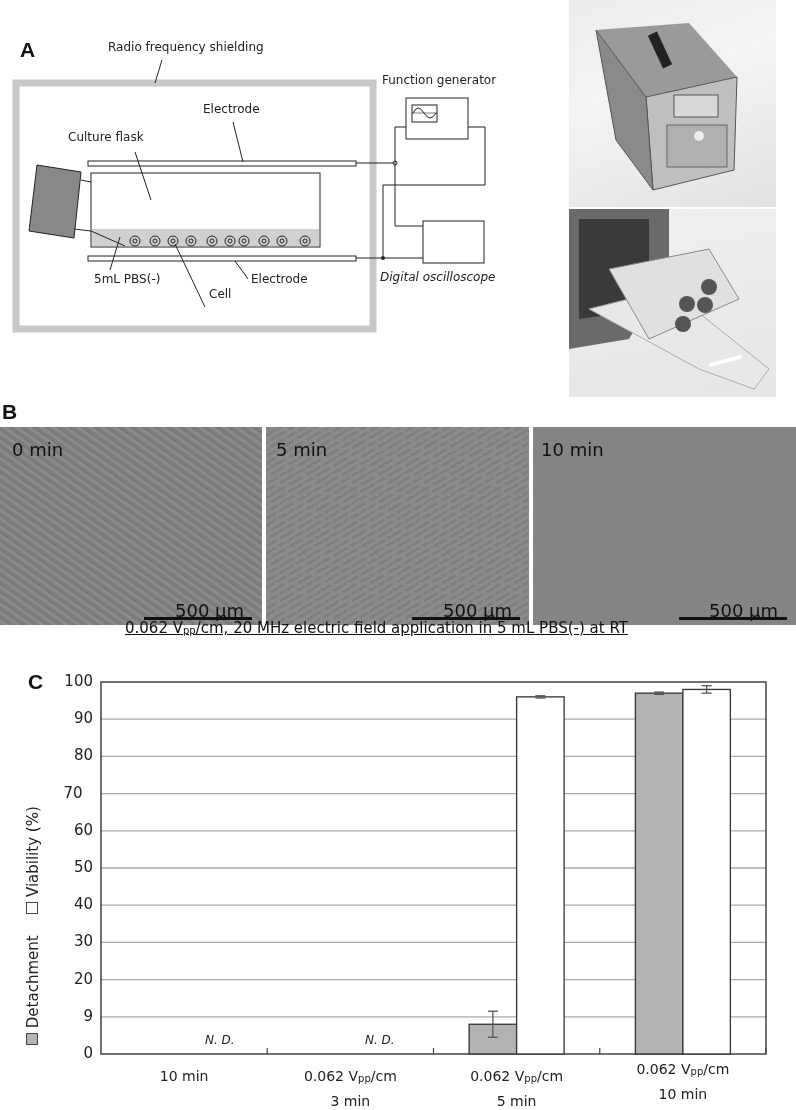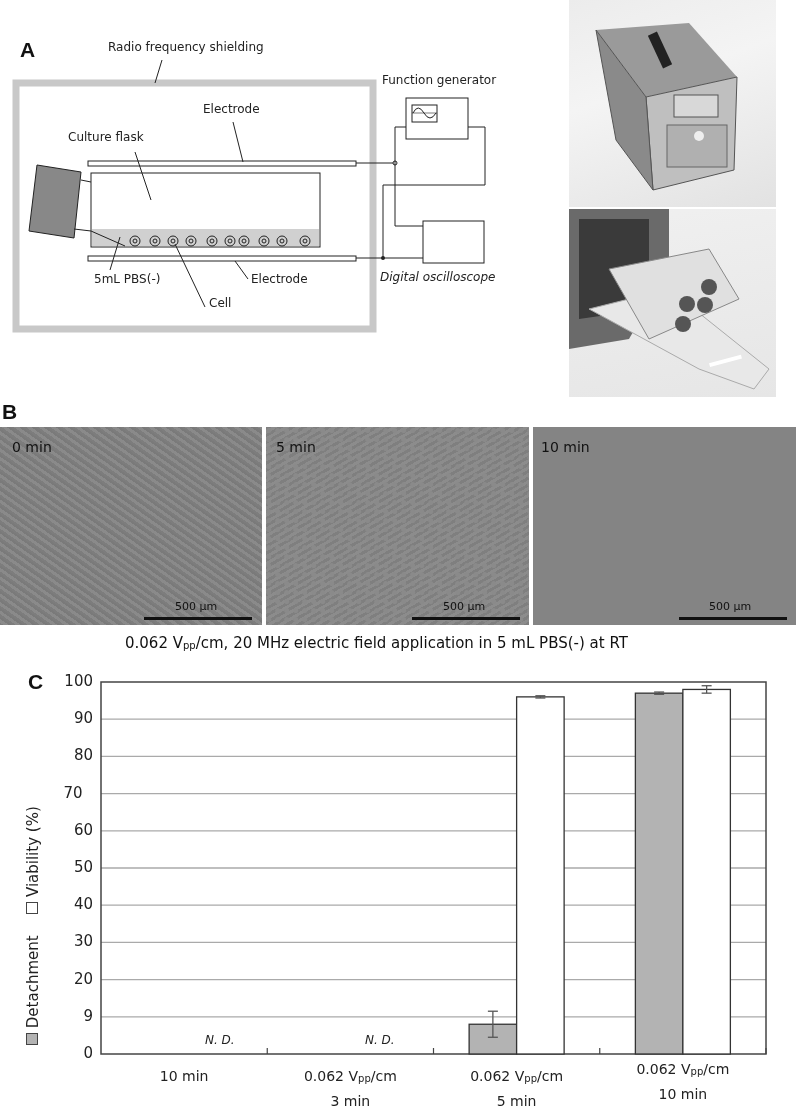--- a/index.html
+++ b/index.html
@@ -3,23 +3,23 @@
 <meta charset="utf-8">
 <style>
   html, body { margin:0; padding:0; background:#fff; }
   body { width:796px; height:1110px; position:relative; overflow:hidden;
          font-family:"DejaVu Sans", sans-serif; color:#1a1a1a; }
   .abs { position:absolute; }
   .panel-letter { font-family:"Liberation Sans", sans-serif; font-weight:bold; font-size:21px; color:#111; }
   .lbl { font-size:12px; color:#222; white-space:nowrap; }
   .photo { background:#d8d8d8; overflow:hidden; }
   .micro { overflow:hidden; }
-  .micro-label { font-size:14px; color:#111; }
+  .micro-label { font-size:18px; color:#111; }
   .scalebar { height:3px; background:#111; }
-  .scale-text { font-size:11px; color:#111; }
+  .scale-text { font-size:18px; color:#111; }
   .caption { font-size:15px; color:#111; white-space:nowrap; }
   .tick { font-size:15px; color:#222; text-align:right; width:40px; }
   .xcat { font-size:14px; color:#222; text-align:center; width:150px; line-height:22px; }
   .nd { font-size:12px; font-style:italic; color:#222; }
   sub.pp { font-size:10px; vertical-align:-1px; }
 </style>
 </head>
 <body>
 
 <div class="abs panel-letter" style="left:20px;top:38px;">A</div>
@@ -83,21 +83,21 @@
   <path d="M413,113 Q418,103 424,113 T436,113" fill="none" stroke="#222"></path>
   <line x1="412" y1="113" x2="437" y2="113" stroke="#222" stroke-width="0.6"></line>
 
   <rect x="423" y="221" width="61" height="42" fill="#fff" stroke="#222"></rect>
 </svg>
 
 <div class="abs lbl" style="left:108px;top:40px;">Radio frequency shielding</div>
 <div class="abs lbl" style="left:203px;top:102px;">Electrode</div>
 <div class="abs lbl" style="left:68px;top:130px;">Culture flask</div>
 <div class="abs lbl" style="left:94px;top:272px;">5mL PBS(-)</div>
-<div class="abs lbl" style="left:209px;top:296px;">Cell</div>
+<div class="abs lbl" style="left:209px;top:287px;">Cell</div>
 <div class="abs lbl" style="left:251px;top:272px;">Electrode</div>
 <div class="abs lbl" style="left:382px;top:73px;">Function generator</div>
 <div class="abs lbl" style="left:380px;top:270px;font-style:italic;">Digital oscilloscope</div>
 
 <div class="abs photo" style="left:569px;top:0;width:207px;height:207px;background:linear-gradient(160deg,#ececec 0%,#f4f4f4 40%,#e2e2e2 100%);">
   <svg width="207" height="207">
     <polygon points="27,30 120,23 168,77 77,97" fill="#9a9a9a"></polygon>
     <polygon points="77,97 168,77 165,170 84,190" fill="#bfbfbf" stroke="#555" stroke-width="1"></polygon>
     <polygon points="27,30 77,97 84,190 47,140" fill="#8a8a8a" stroke="#555" stroke-width="1"></polygon>
     <rect x="86" y="32" width="10" height="36" fill="#222" transform="rotate(-25 91 50)"></rect>
@@ -131,21 +131,21 @@
   <div class="abs micro-label" style="left:10px;top:12px;">5 min</div>
   <div class="abs scale-text" style="left:177px;top:173px;">500 µm</div>
   <div class="abs scalebar" style="left:146px;top:190px;width:108px;"></div>
 </div>
 <div class="abs micro" style="left:533px;top:427px;width:263px;height:198px;background:#848484;">
   <div class="abs micro-label" style="left:8px;top:12px;">10 min</div>
   <div class="abs scale-text" style="left:176px;top:173px;">500 µm</div>
   <div class="abs scalebar" style="left:146px;top:190px;width:108px;"></div>
 </div>
 
-<div class="abs caption" style="left:125px;top:634px;"><span>0.062 V</span><sub class="pp">pp</sub><span>/cm, 20 MHz electric field application in 5 mL PBS(-) at RT</span></div>
+<div class="abs caption" style="left:125px;top:619px;text-decoration:underline;"><span>0.062 V</span><sub class="pp">pp</sub><span>/cm, 20 MHz electric field application in 5 mL PBS(-) at RT</span></div>
 
 <div class="abs panel-letter" style="left:28px;top:670px;">C</div>
 
 <div id="yticks">
     <div class="abs tick" style="left: 53px; top: 1044px;">0</div>
     <div class="abs tick" style="left: 53px; top: 1006.8px;">9</div>
     <div class="abs tick" style="left: 53px; top: 969.6px;">20</div>
     <div class="abs tick" style="left: 53px; top: 932.4px;">30</div>
     <div class="abs tick" style="left: 53px; top: 895.2px;">40</div>
     <div class="abs tick" style="left: 53px; top: 858px;">50</div>

